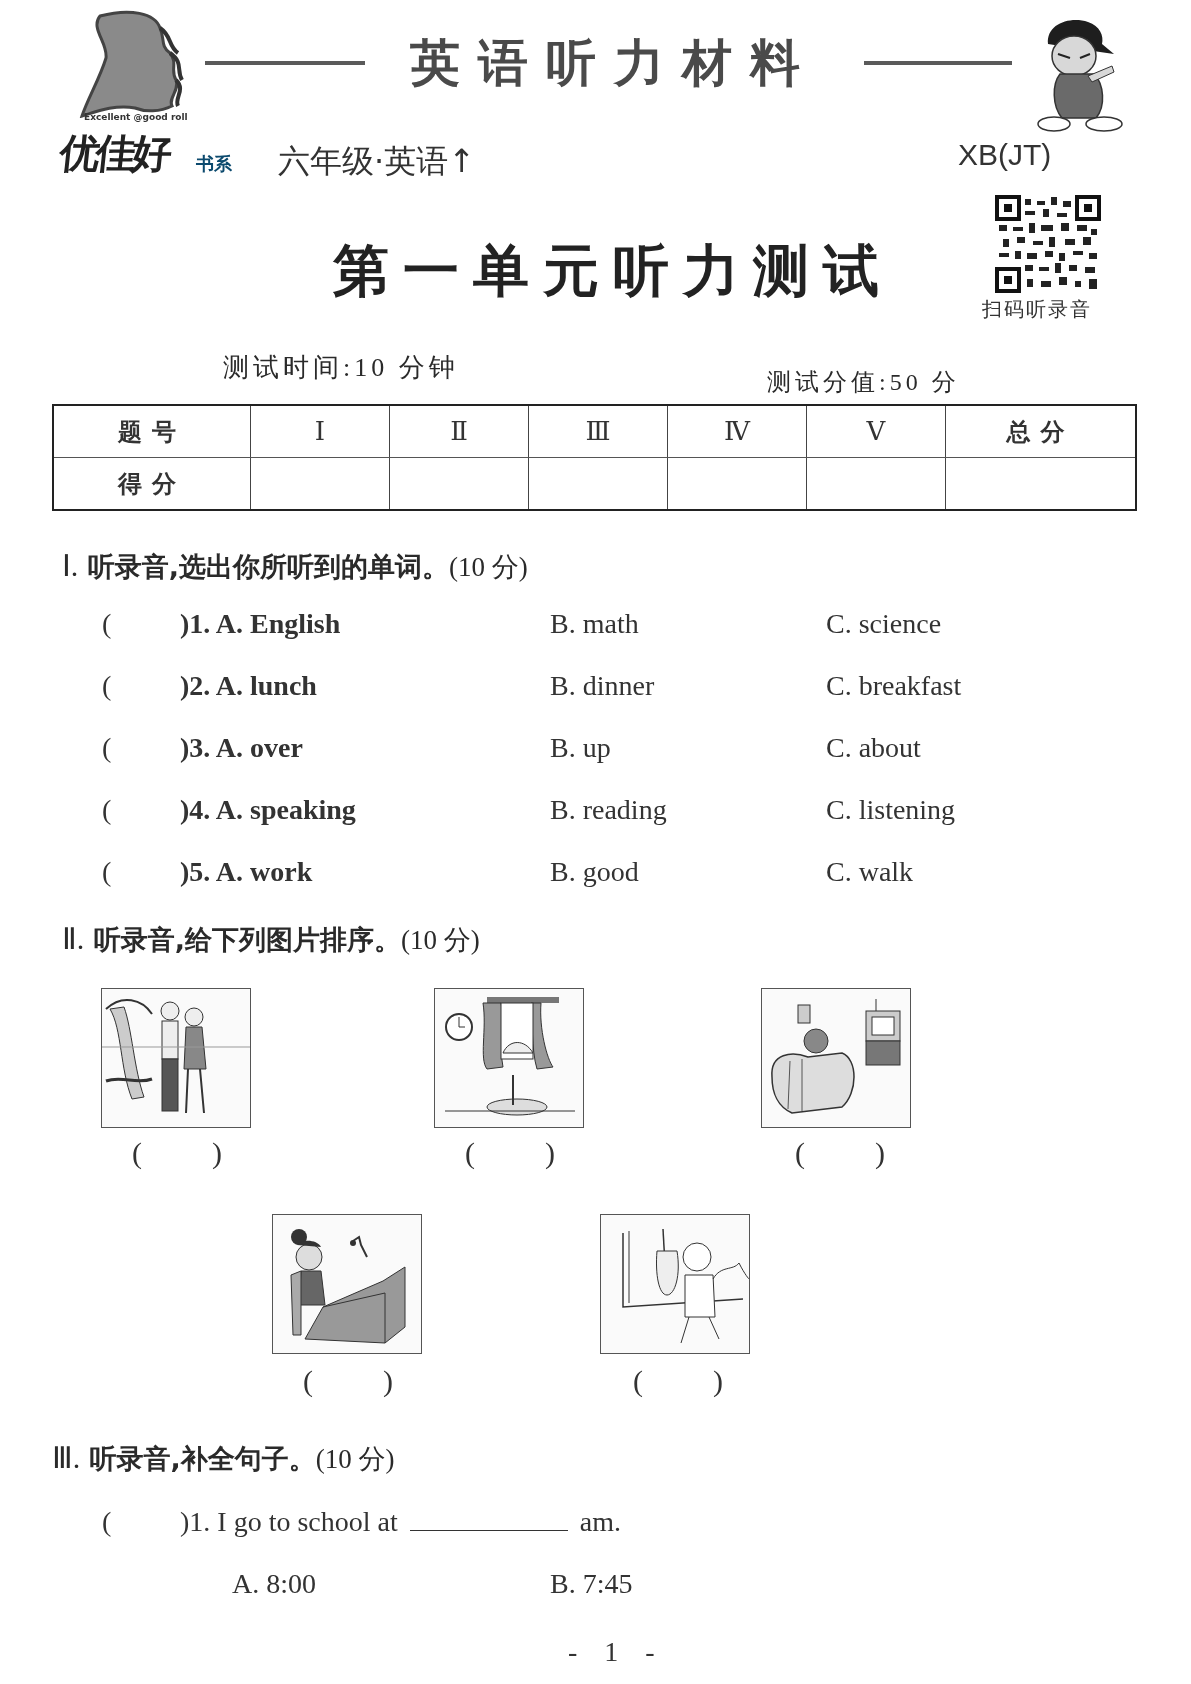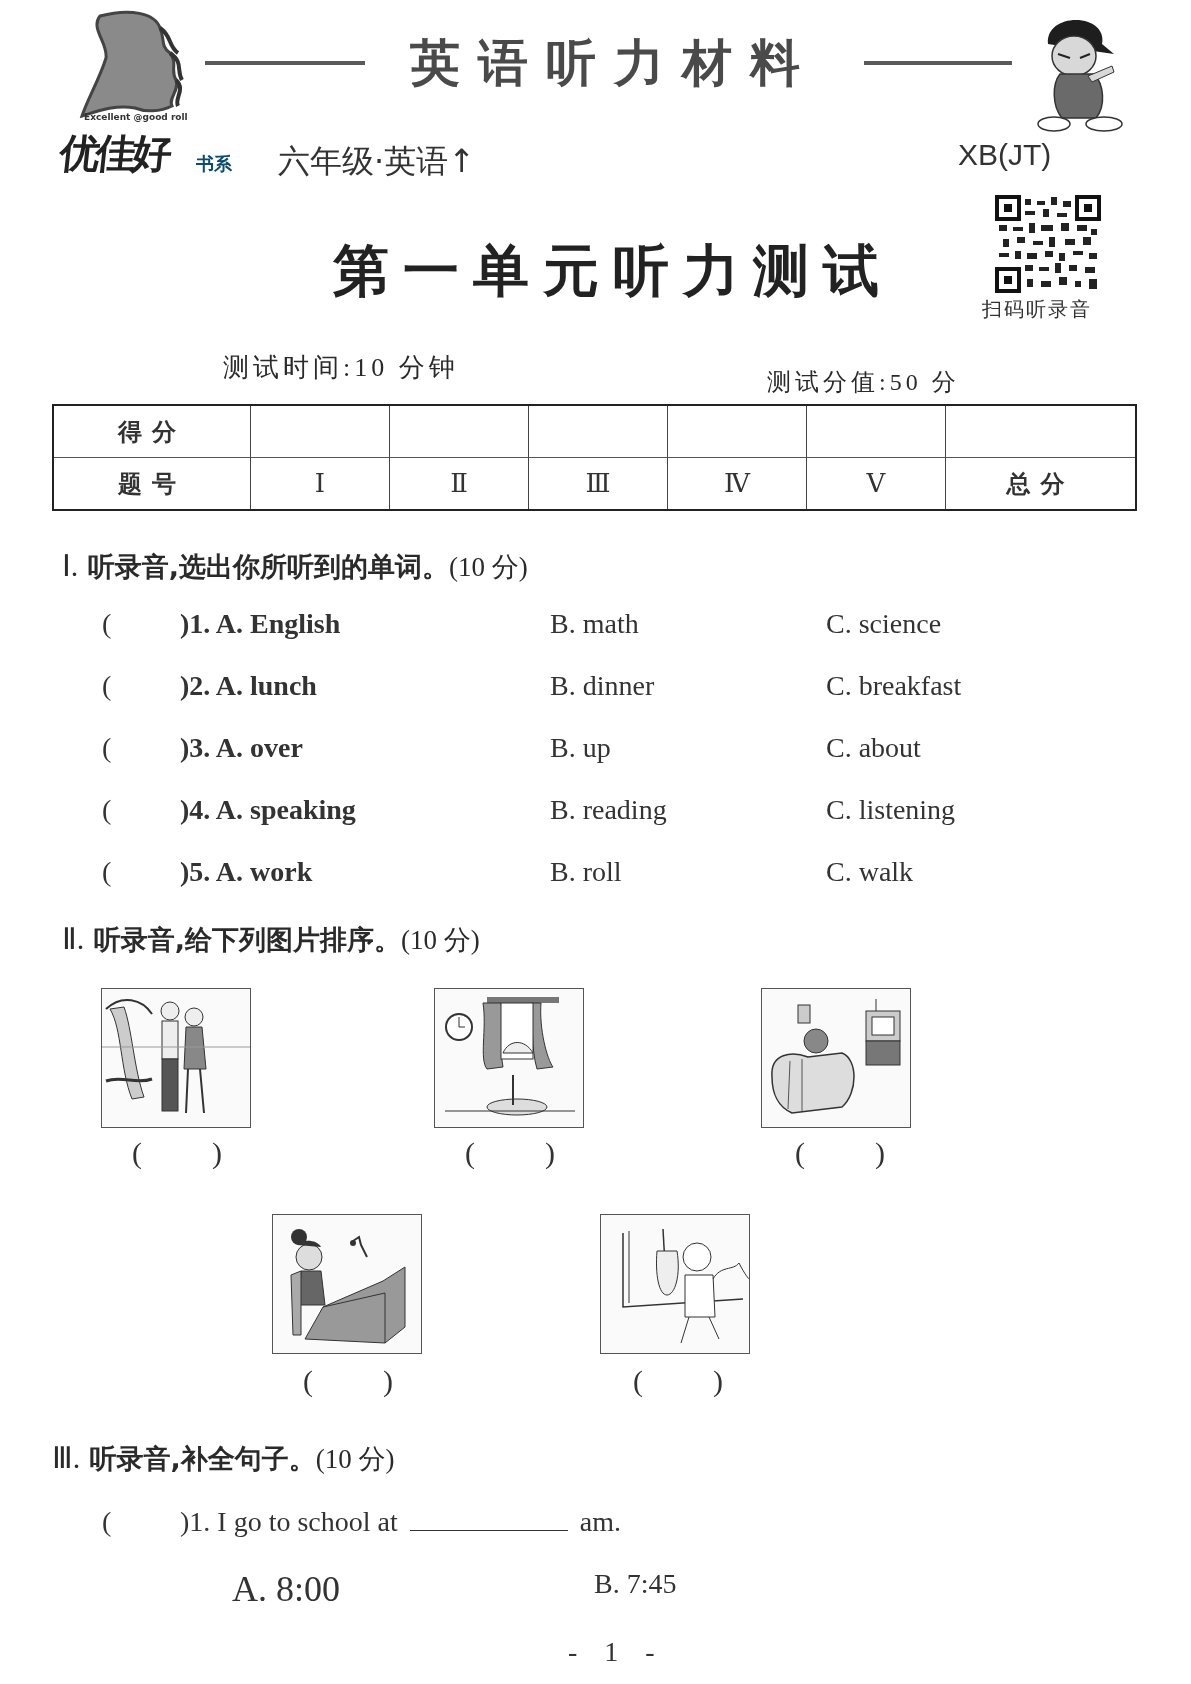--- a/index.html
+++ b/index.html
@@ -179,37 +179,37 @@
 </div>
 <div class="abs qr-caption">扫码听录音</div>
 
 <div class="abs test-title">第一单元听力测试</div>
 <div class="abs meta-time">测试时间:10 分钟</div>
 <div class="abs meta-score">测试分值:50 分</div>
 
 <table class="score">
   <tbody>
       <tr>
-    <td class="hdr">得分</td>
-    <td></td>
-    <td></td>
-    <td></td>
-    <td></td>
-    <td></td>
-    <td></td>
-  </tr>
-  <tr>
     <td class="hdr" style="width:196px">题号</td>
     <td style="width:138px">Ⅰ</td>
     <td style="width:138px">Ⅱ</td>
     <td style="width:138px">Ⅲ</td>
     <td style="width:138px">Ⅳ</td>
     <td style="width:138px">Ⅴ</td>
     <td class="hdr">总分</td>
   </tr>
+  <tr>
+    <td class="hdr">得分</td>
+    <td></td>
+    <td></td>
+    <td></td>
+    <td></td>
+    <td></td>
+    <td></td>
+  </tr>
 </tbody>
   </table>
 
 <div class="section-heading" style="top:548px">
   <span class="num">Ⅰ.</span>
   <span>听录音,选出你所听到的单词。</span><span class="pts">(10 分)</span>
 </div>
 
 <div class="q-row" style="top:608px">
   <span class="paren-open">(</span>
@@ -231,21 +231,21 @@
 </div>
 <div class="q-row" style="top:794px">
   <span class="paren-open">(</span>
   <span class="q-num">)4. A. speaking</span>
   <span class="opt-b">B. reading</span>
   <span class="opt-c">C. listening</span>
 </div>
 <div class="q-row" style="top:856px">
   <span class="paren-open">(</span>
   <span class="q-num">)5. A. work</span>
-  <span class="opt-b">B. roll</span>
+  <span class="opt-b">B. good</span>
   <span class="opt-c">C. walk</span>
 </div>
 
 <div class="section-heading" style="top:921px">
   <span class="num">Ⅱ.</span>
   <span>听录音,给下列图片排序。</span><span class="pts">(10 分)</span>
 </div>
 
 <div class="pic" style="left:101px; top:988px;">
   <svg viewBox="0 0 148 138">
@@ -341,16 +341,16 @@
 
 <div class="section-heading" style="top:1440px; left:52px;">
   <span class="num">Ⅲ.</span>
   <span>听录音,补全句子。</span><span class="pts">(10 分)</span>
 </div>
 
 <div class="fill-sentence" style="left:102px;">(</div>
 <div class="fill-sentence" style="left:180px;">
   <span>)1. I go to school at</span><span class="blank"></span><span>am.</span>
 </div>
-<div class="abs" style="left:232px; top:1568px; font-size:36px; color:#333;">A. 8:00</div>
-<div class="abs" style="left:550px; top:1568px; font-size:28px; color:#333;margin-left:44px;">B. 7:45</div>
+<div class="abs" style="left:232px; top:1568px; font-size:28px; color:#333;">A. 8:00</div>
+<div class="abs" style="left:550px; top:1568px; font-size:28px; color:#333;">B. 7:45</div>
 
 <div class="abs page-num">- 1 -</div>
 
 </body></html>

